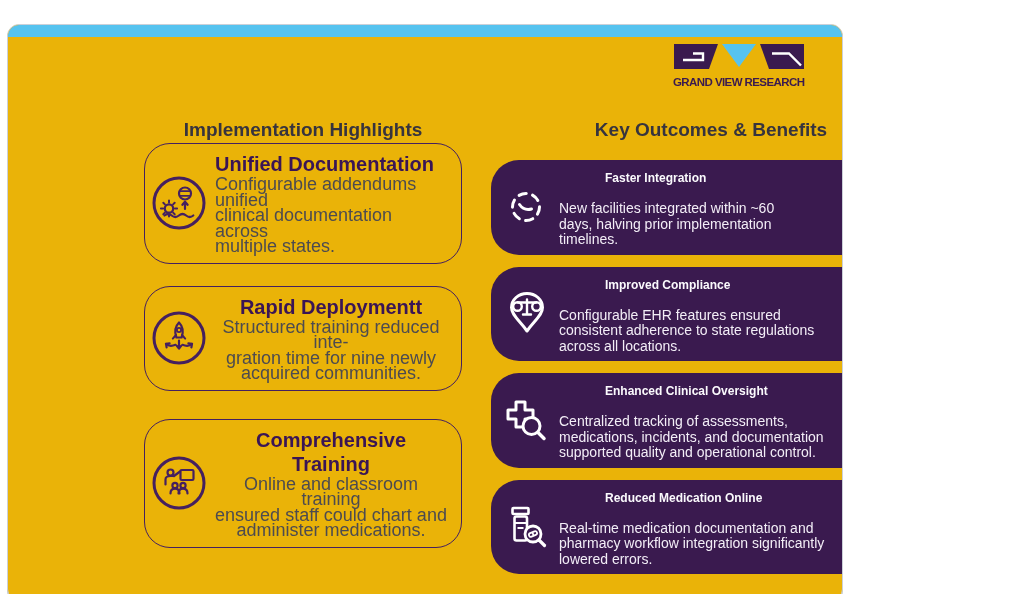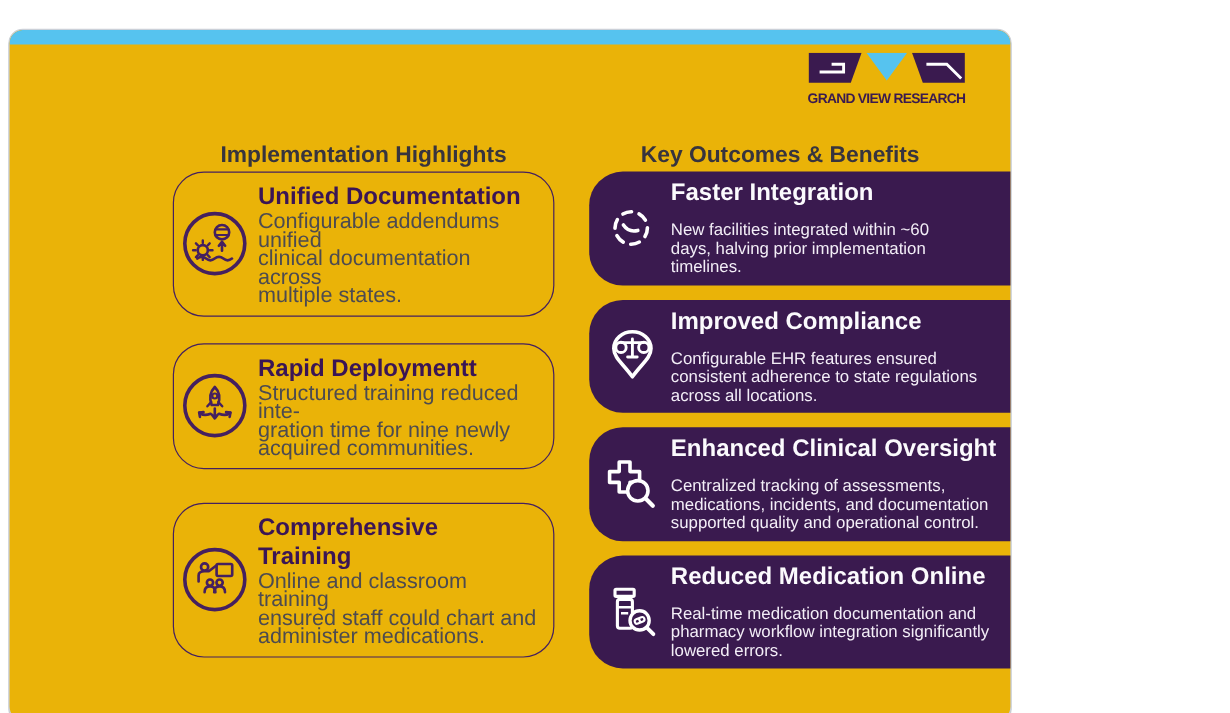--- a/index.html
+++ b/index.html
@@ -17,45 +17,45 @@
   .logo svg { display: block; }
 
   .col { position: absolute; top: 92px; }
   .col-left { left: 136px; width: 318px; }
   .col-right { left: 483px; width: 397px; }
 
   .heading {
     font-size: 19px; font-weight: bold; color: #37343E; line-height: 26px;
   }
   .col-left .heading { text-align: center; }
-  .col-right .heading { text-align: left; padding-left: 43px; }
+  .col-right .heading { text-align: center; padding-left: 43px; margin-bottom: 17px; }
 
   
   .lcard {
     display: flex; align-items: center;
     border: 1.5px solid #45205F; border-radius: 26px;
     background: transparent; padding: 8px 14px 8px 6px;
     min-height: 86px;
   }
-  .lcard + .lcard { margin-top: 22px; }
+  .lcard + .lcard { margin-top: 22px; text-align: center; }
   .lcard.gap-lg { margin-top: 28px; }
   .licon { flex: 0 0 56px; height: 56px; margin-right: 8px; }
   .ltitle { font-size: 20px; font-weight: bold; color: #3A1555; line-height: 24px; }
   .lbody { font-size: 18px; color: #4D4B50; line-height: 15.5px; white-space: pre-line; margin-top: 1px; }
 
   
   .rcard {
     display: flex; align-items: center;
     background: #3A1A4F; border-radius: 28px;
     padding: 7px 16px 7px 12px;
     min-height: 84px; color: #fff;
   }
   .rcard + .rcard { margin-top: 12px; align-items: center; }
   .ricon { flex: 0 0 48px; height: 50px; margin-right: 8px; }
-  .rtitle { font-size: 20px; font-weight: bold; color: #FBFAFD; line-height: 23px; }
+  .rtitle { font-size: 12px; font-weight: bold; color: #FBFAFD; line-height: 23px; margin-left: 46px; }
   .rbody { font-size: 14px; color: #F3EEF7; line-height: 15.5px; white-space: pre-line; margin-top: 11px; }
 
   svg .pstroke { stroke: #45205F; fill: none; }
   svg .wstroke { stroke: #FFFFFF; fill: none; }
 </style>
 </head>
 <body>
 
 <div class="board">
   <div class="topbar"></div>

